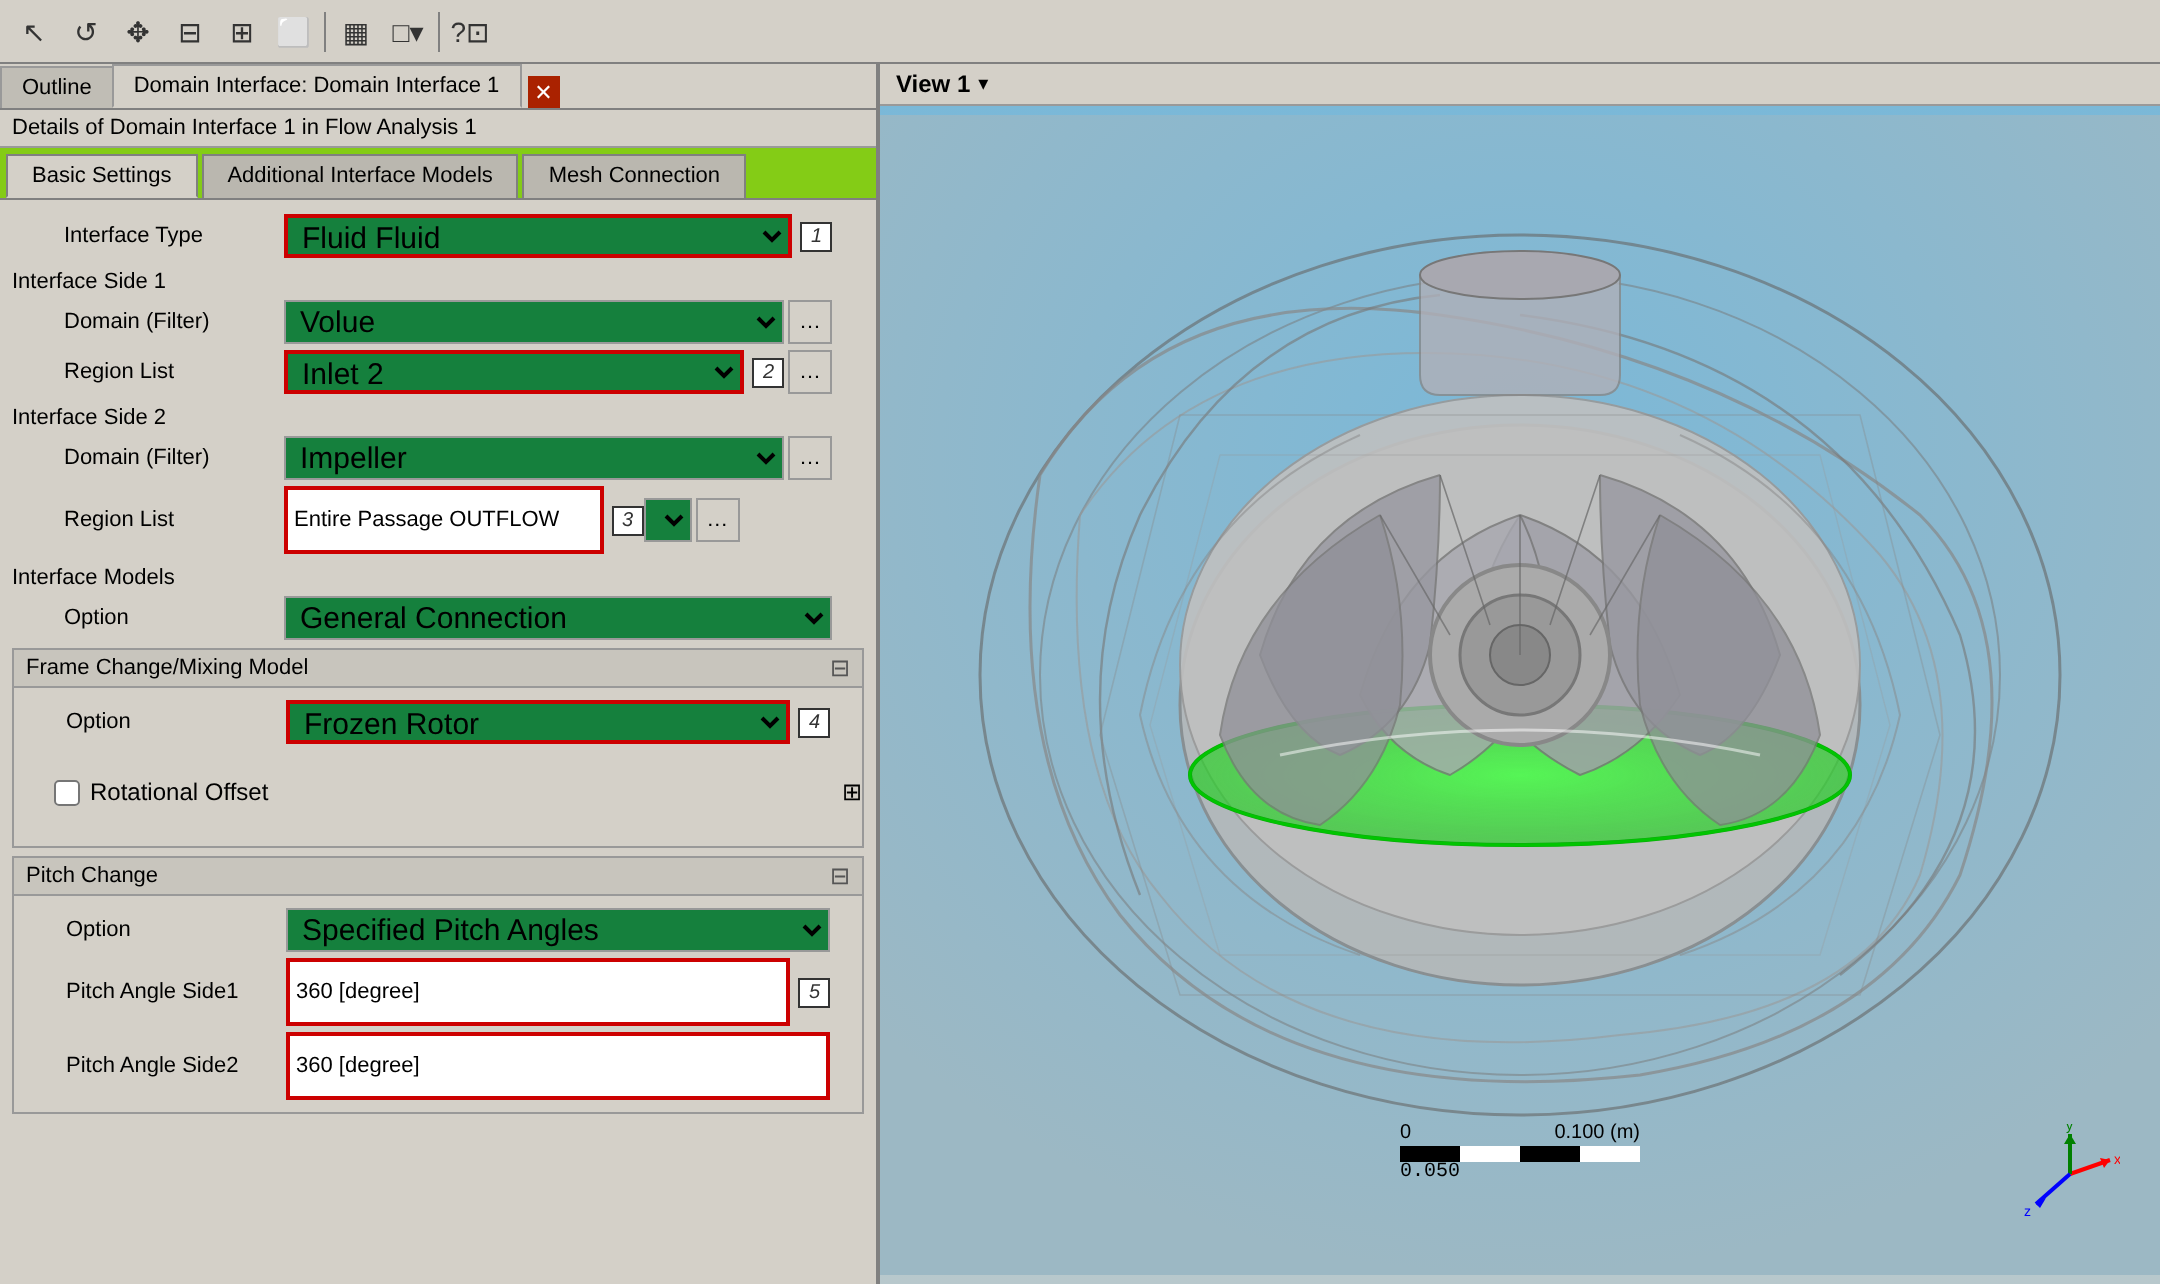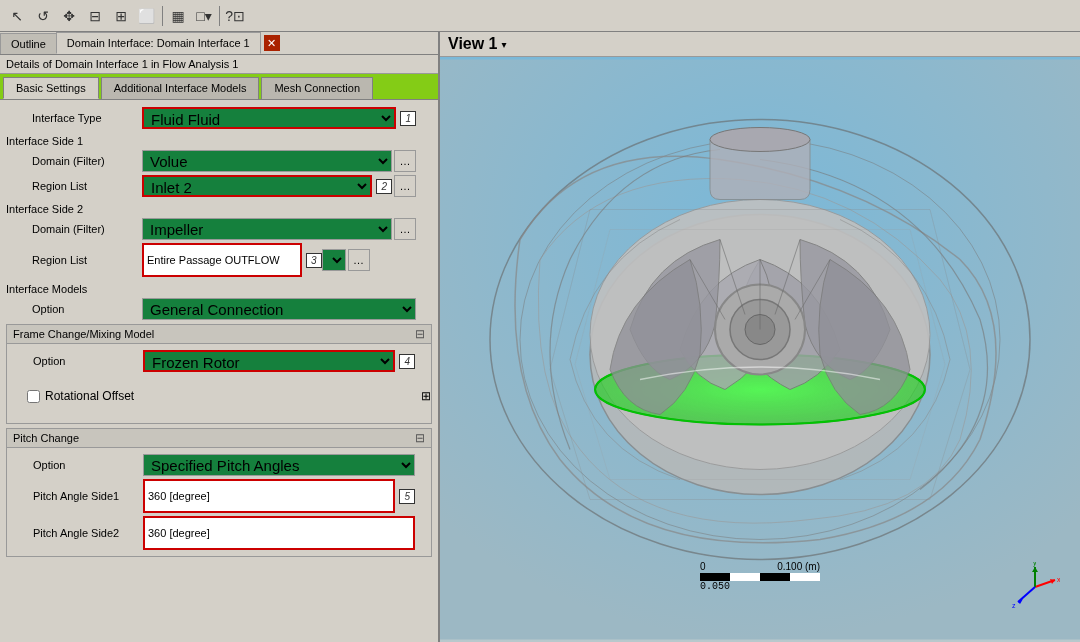--- a/index.html
+++ b/index.html
@@ -205,21 +205,21 @@
       background: #d4d0c8;
       padding: 3px 8px;
       border-bottom: 1px solid #999;
       display: flex;
       align-items: center;
       gap: 4px;
       flex-shrink: 0;
     }
 
     .view-label {
-      font-size: 16px;
+      font-size: 12px;
       font-weight: bold;
     }
 
     .view-dropdown-arrow {
       font-size: 10px;
       cursor: pointer;
     }
 
     
     .viewport {
@@ -276,21 +276,21 @@
     
     .mesh-3d {
       position: absolute;
       top: 0; left: 0;
       width: 100%;
       height: 100%;
     }
 
     .top-tab-row {
       display: flex;
-      align-items: center;
+      align-items: flex-end;
       background: #d4d0c8;
       border-bottom: 1px solid #808080;
       padding: 0;
       flex-shrink: 0;
     }
     .top-tab {
       padding: 4px 10px;
       border: 1px solid #999;
       border-bottom: none;
       background: #c0bdb5;

